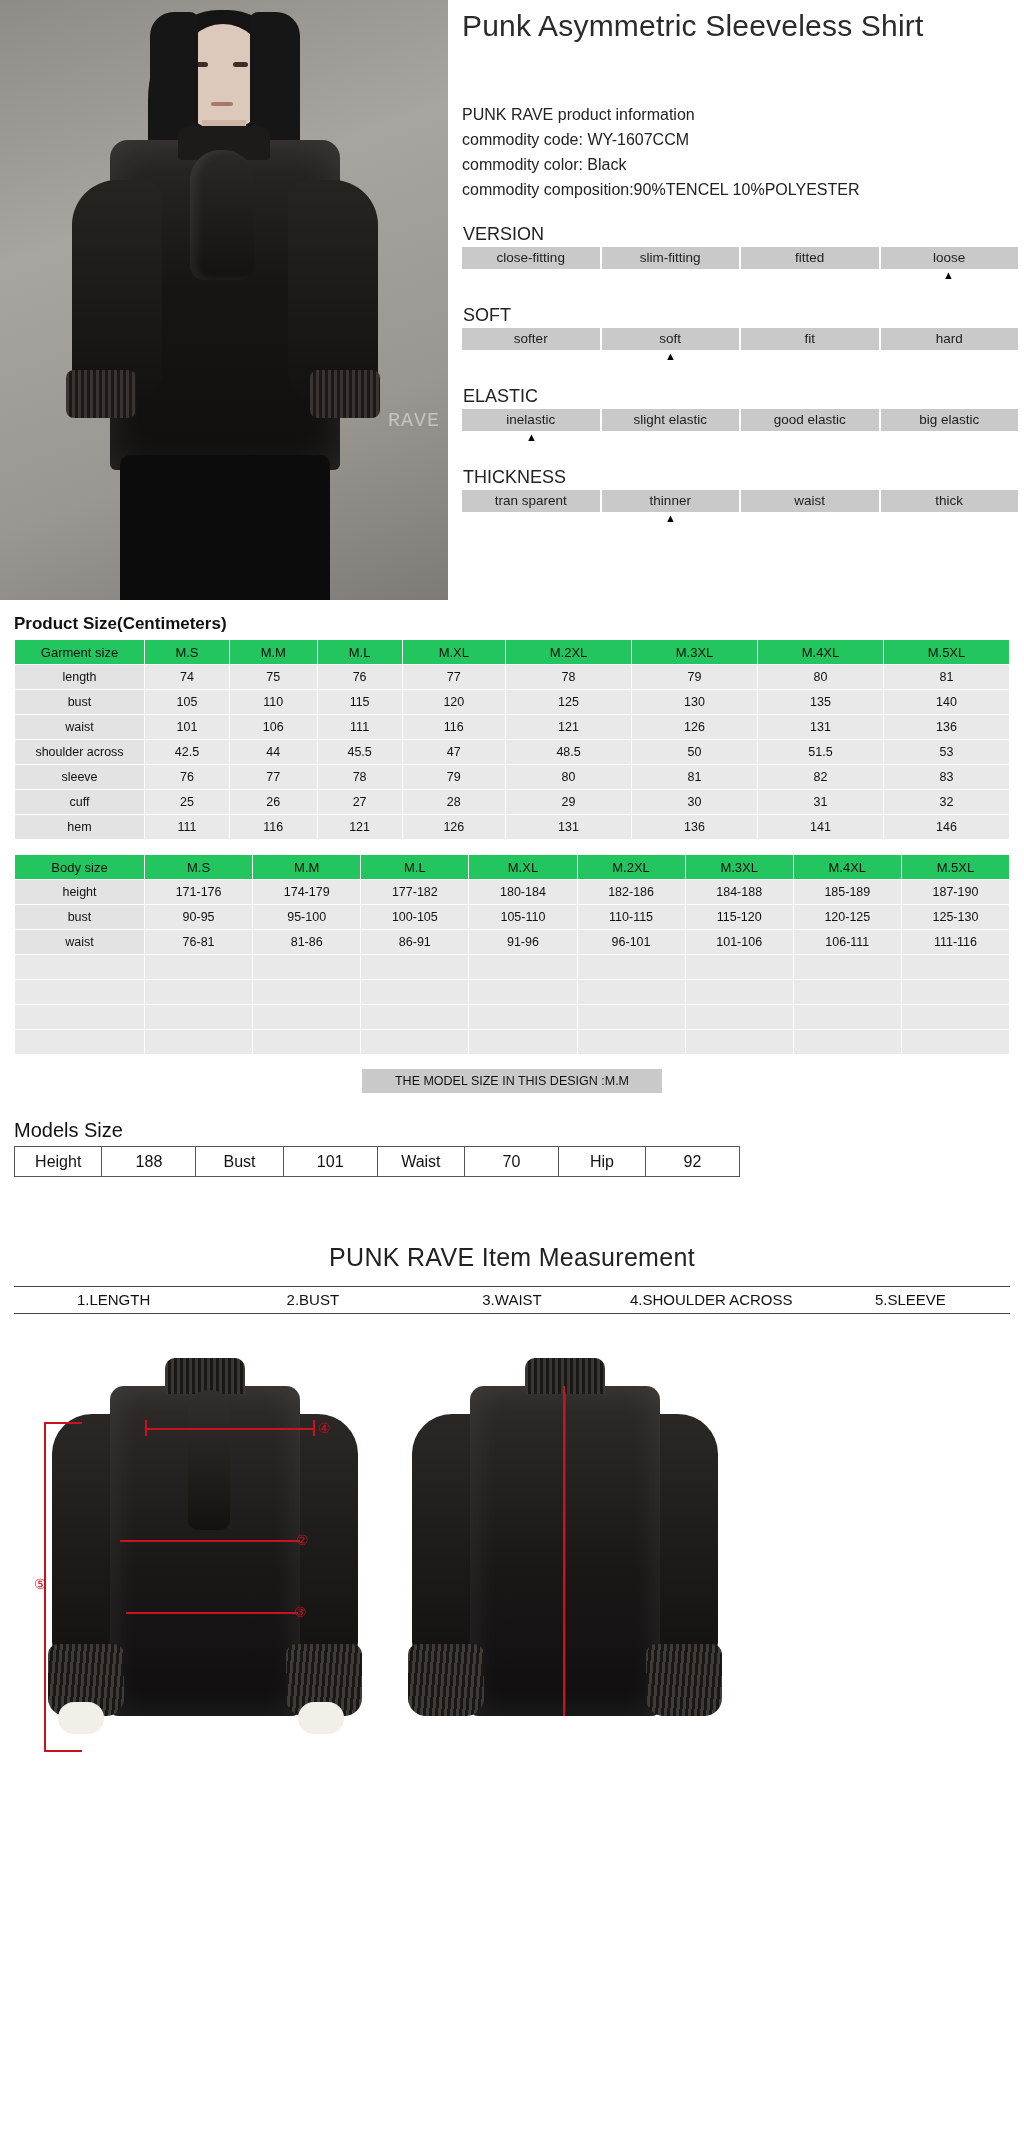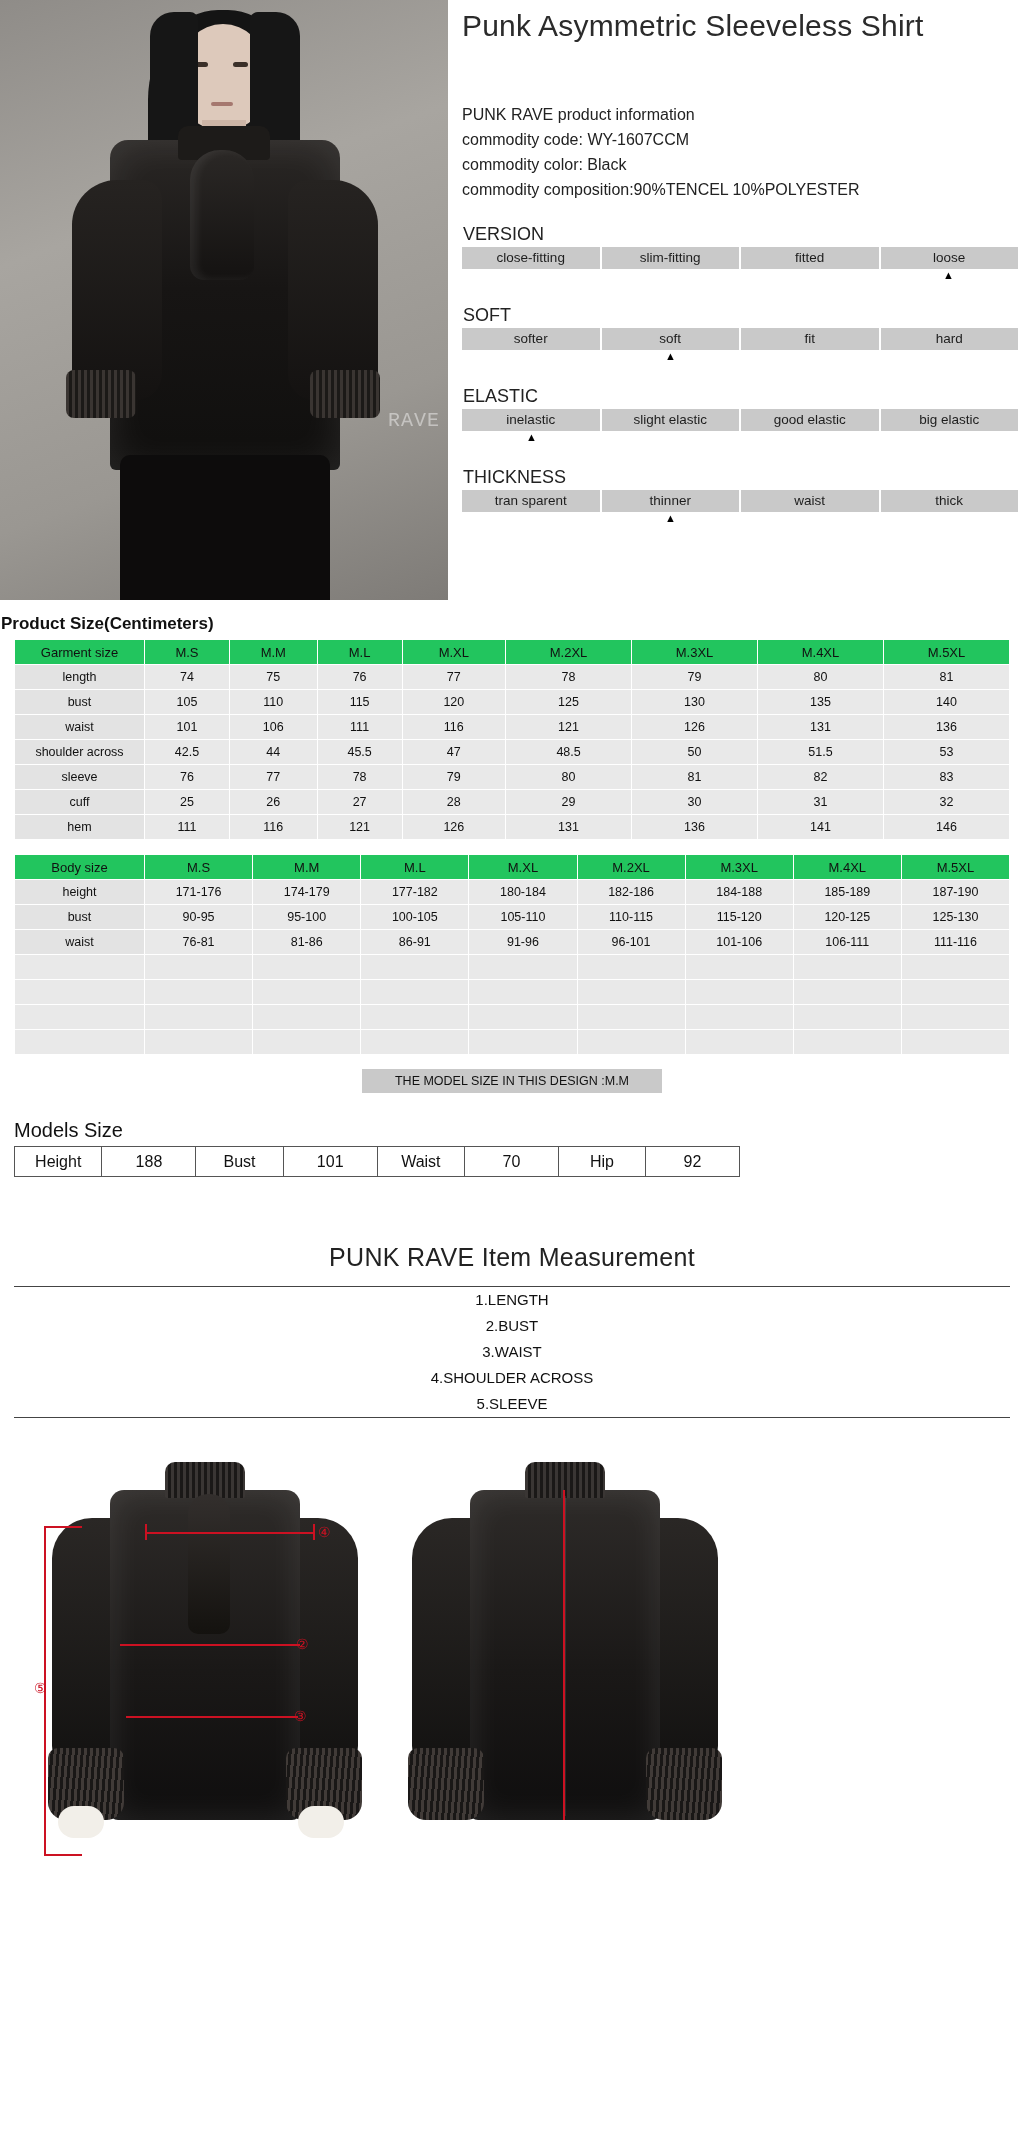--- a/index.html
+++ b/index.html
@@ -126,21 +126,21 @@
     color: #1d1d1d;
     position: relative;
   }
   .attr-cell:last-child { border-right: none; }
   .marker-row { height: 14px; display: flex; width: 556px; }
   .marker-slot { flex: 1 1 0; text-align: center; font-size: 11px; line-height: 12px; color: #000; }
 
   
   .section-heading {
     font-size: 17px; font-weight: bold; color: #111;
-    margin: 14px 0 5px 1px;
+    margin: 14px 0 5px 14px;
   }
   .section-heading .paren { font-weight: bold; }
 
   table.sizes {
     border-collapse: collapse;
     width: 996px;
     margin-left: 14px;
     font-size: 12.5px;
   }
   table.sizes th, table.sizes td {
@@ -174,21 +174,21 @@
   table.models td.val { width: 95px; }
 
   
   .meas-title {
     text-align: center; font-size: 25px; color: #222;
     margin-top: 66px; letter-spacing: 0.3px;
   }
   .meas-legend {
     display: flex; width: 996px; margin: 14px auto 0 auto;
     border-top: 1px solid #444; border-bottom: 1px solid #444;
-    font-size: 15px; color: #111; flex-direction: column;
+    font-size: 15px; color: #111;
   }
   .meas-legend div { flex: 1 1 0; text-align: center; line-height: 26px; }
 
   .diagram {
     position: relative; width: 1024px; height: 560px; margin-top: 10px;
   }
   .shirt {
     position: absolute; top: 20px; width: 330px; height: 430px;
   }
   .shirt.front { left: 40px; }

